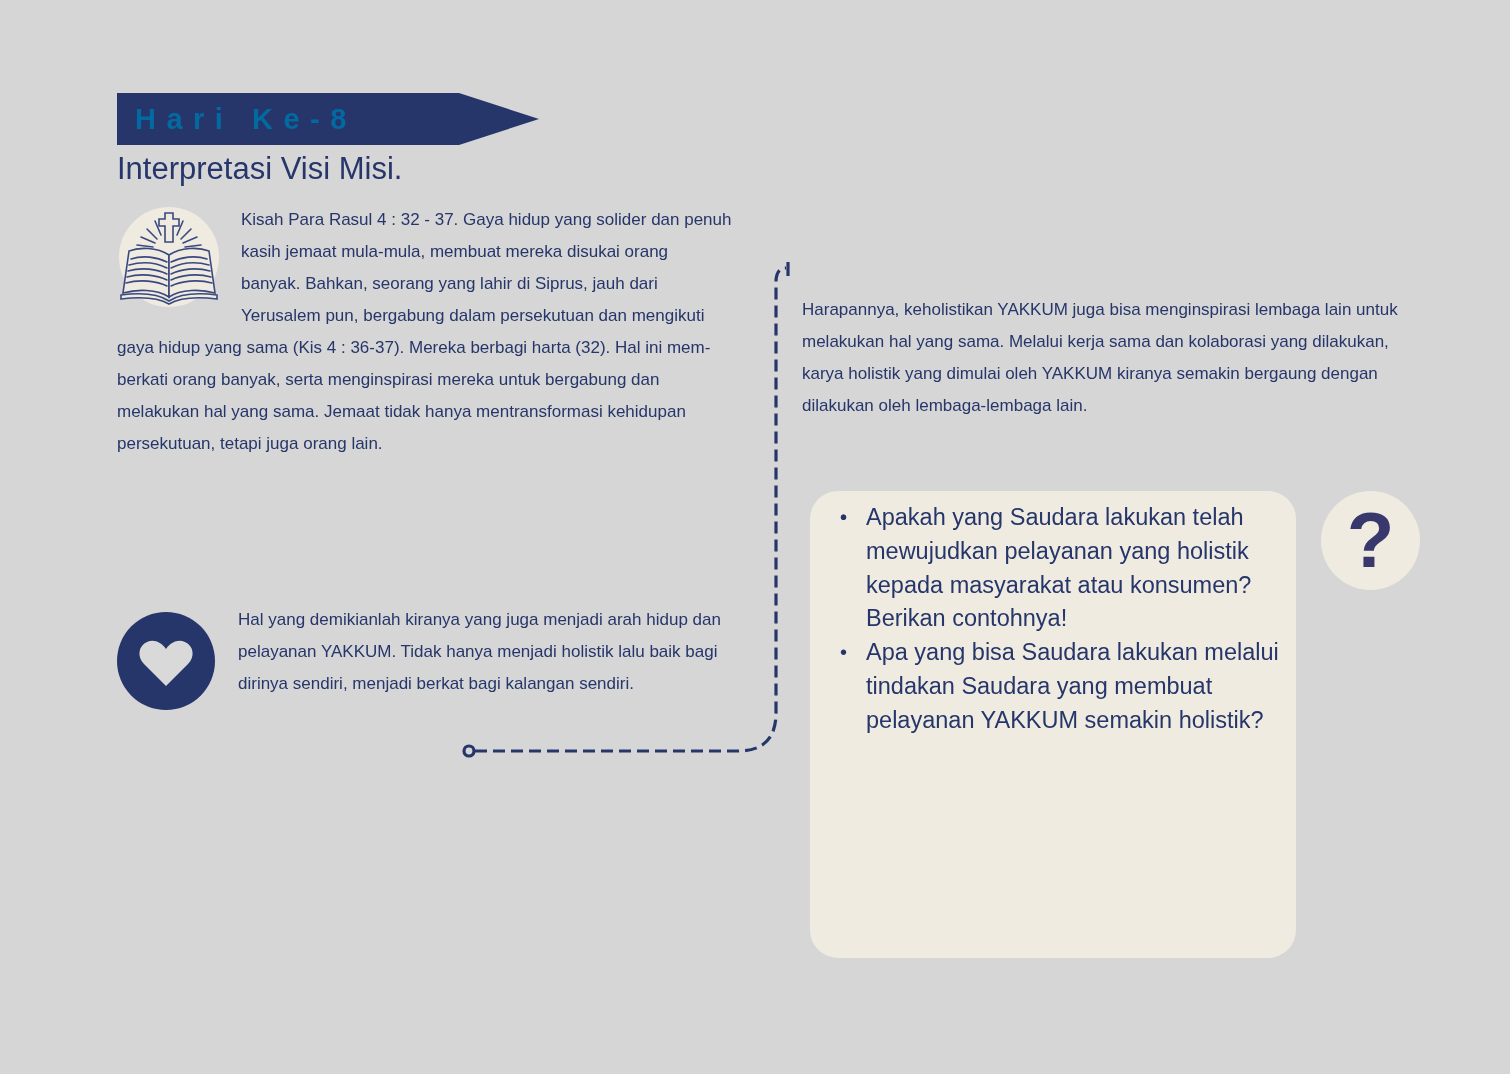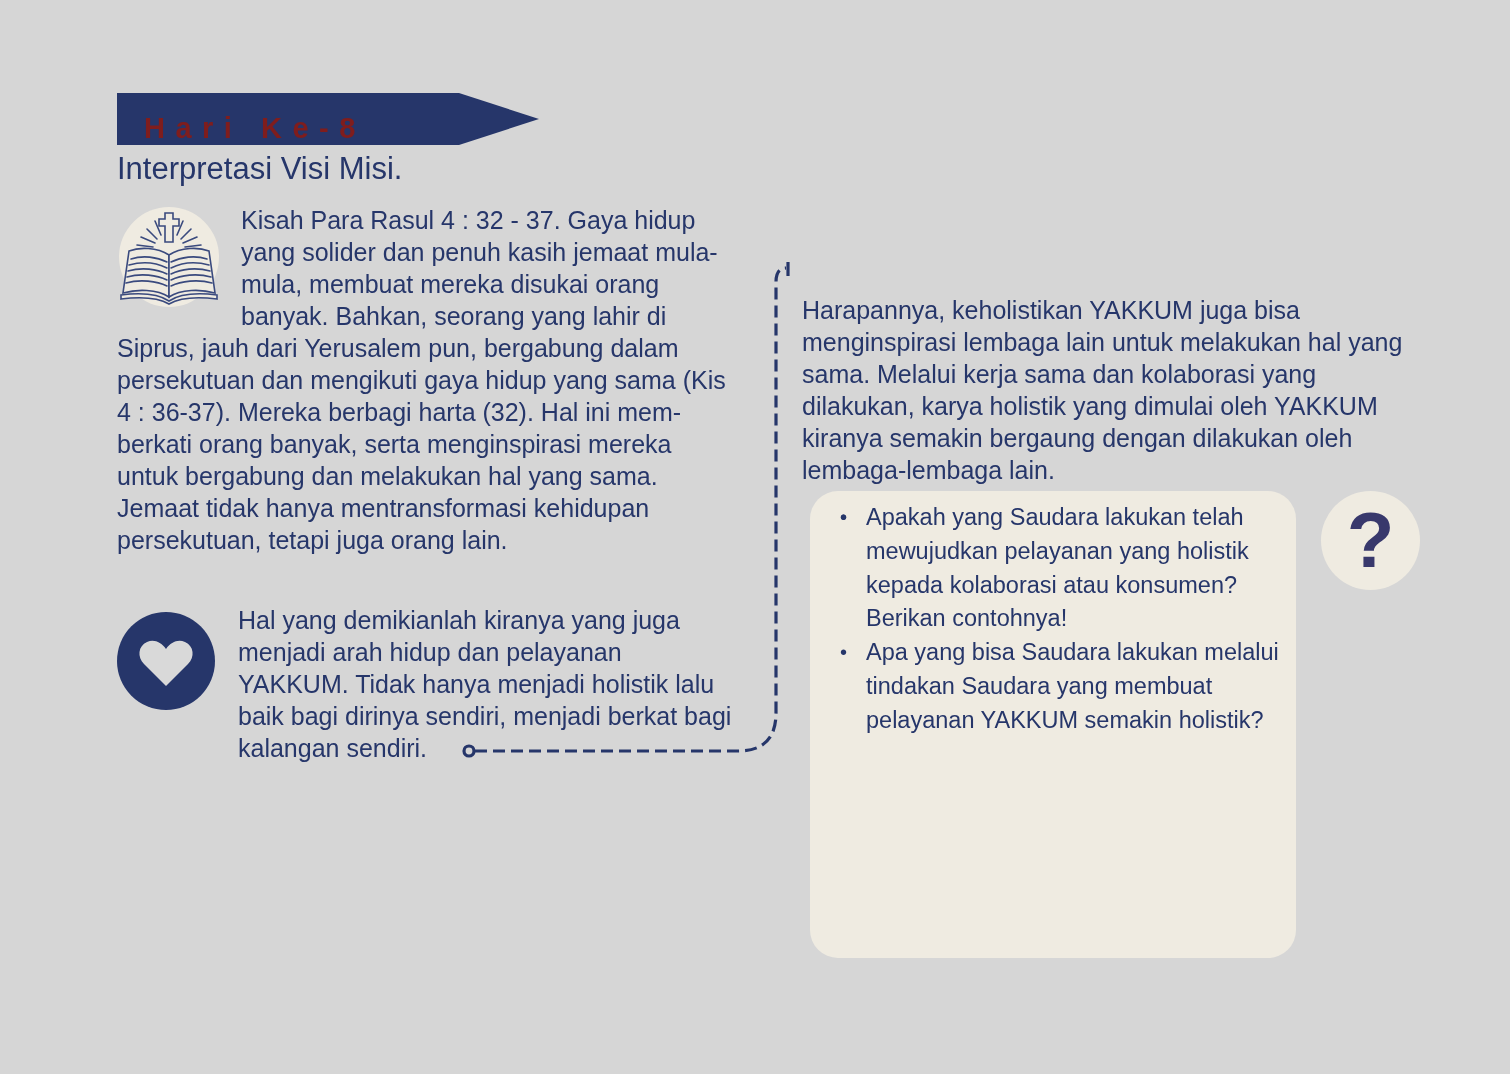--- a/index.html
+++ b/index.html
@@ -11,28 +11,28 @@
       font-family: "Liberation Sans", sans-serif;
       color: #26366a;
     }
     .banner {
       position: absolute; left: 117px; top: 93px;
       width: 422px; height: 52px;
     }
     .banner svg { position: absolute; left: 0; top: 0; }
     .banner-title {
       position: absolute; left: 11px; top: 0; height: 38px; line-height: 38px;
-      color: #7f1d1d; font-weight: bold; font-size: 29px; letter-spacing: 10.5px;
-      margin: 16px;
+      color: #0369a1; font-weight: bold; font-size: 29px; letter-spacing: 10.5px;
+      margin: 7px;
     }
     .subtitle {
       position: absolute; left: 117px; top: 151px;
       font-size: 31px; margin: 0;
     }
-    .body-text { font-size: 25px; line-height: 32px; margin: 0; }
+    .body-text { font-size: 17px; line-height: 32px; margin: 0; }
     .bible-icon {
       position: absolute; left: 117px; top: 207px; width: 104px; height: 100px;
     }
     .p1 {
       position: absolute; left: 117px; top: 204px; width: 615px;
     }
     .p1 .float-spacer { float: left; width: 124px; height: 128px; }
     .heart-icon {
       position: absolute; left: 117px; top: 612px; width: 98px; height: 98px;
     }
@@ -119,21 +119,21 @@
 
 <p class="p3 body-text">Harapannya, keholistikan YAKKUM juga bisa menginspirasi lembaga lain untuk melakukan hal yang sama. Melalui kerja sama dan kolaborasi yang dilakukan, karya holistik yang dimulai oleh YAKKUM kiranya semakin bergaung dengan dilakukan oleh lembaga-lembaga lain.</p>
 
 <div class="question-box">
   <ul class="question-list">
     <li>
       <span class="bullet">•</span>
     </li>
     <li>
       <span class="bullet">•</span>
-      <span>Apakah yang Saudara lakukan telah mewujudkan pelayanan yang holistik kepada kolaborasi atau konsumen? Berikan contohnya!</span>
+      <span>Apakah yang Saudara lakukan telah mewujudkan pelayanan yang holistik kepada masyarakat atau konsumen? Berikan contohnya!</span>
     </li>
     <li>
       <span class="bullet">•</span>
       <span>Apa yang bisa Saudara lakukan melalui tindakan Saudara yang membuat pelayanan YAKKUM semakin holistik?</span>
     </li>
   </ul>
 </div>
 
 <div class="qmark-icon">?</div>
 

